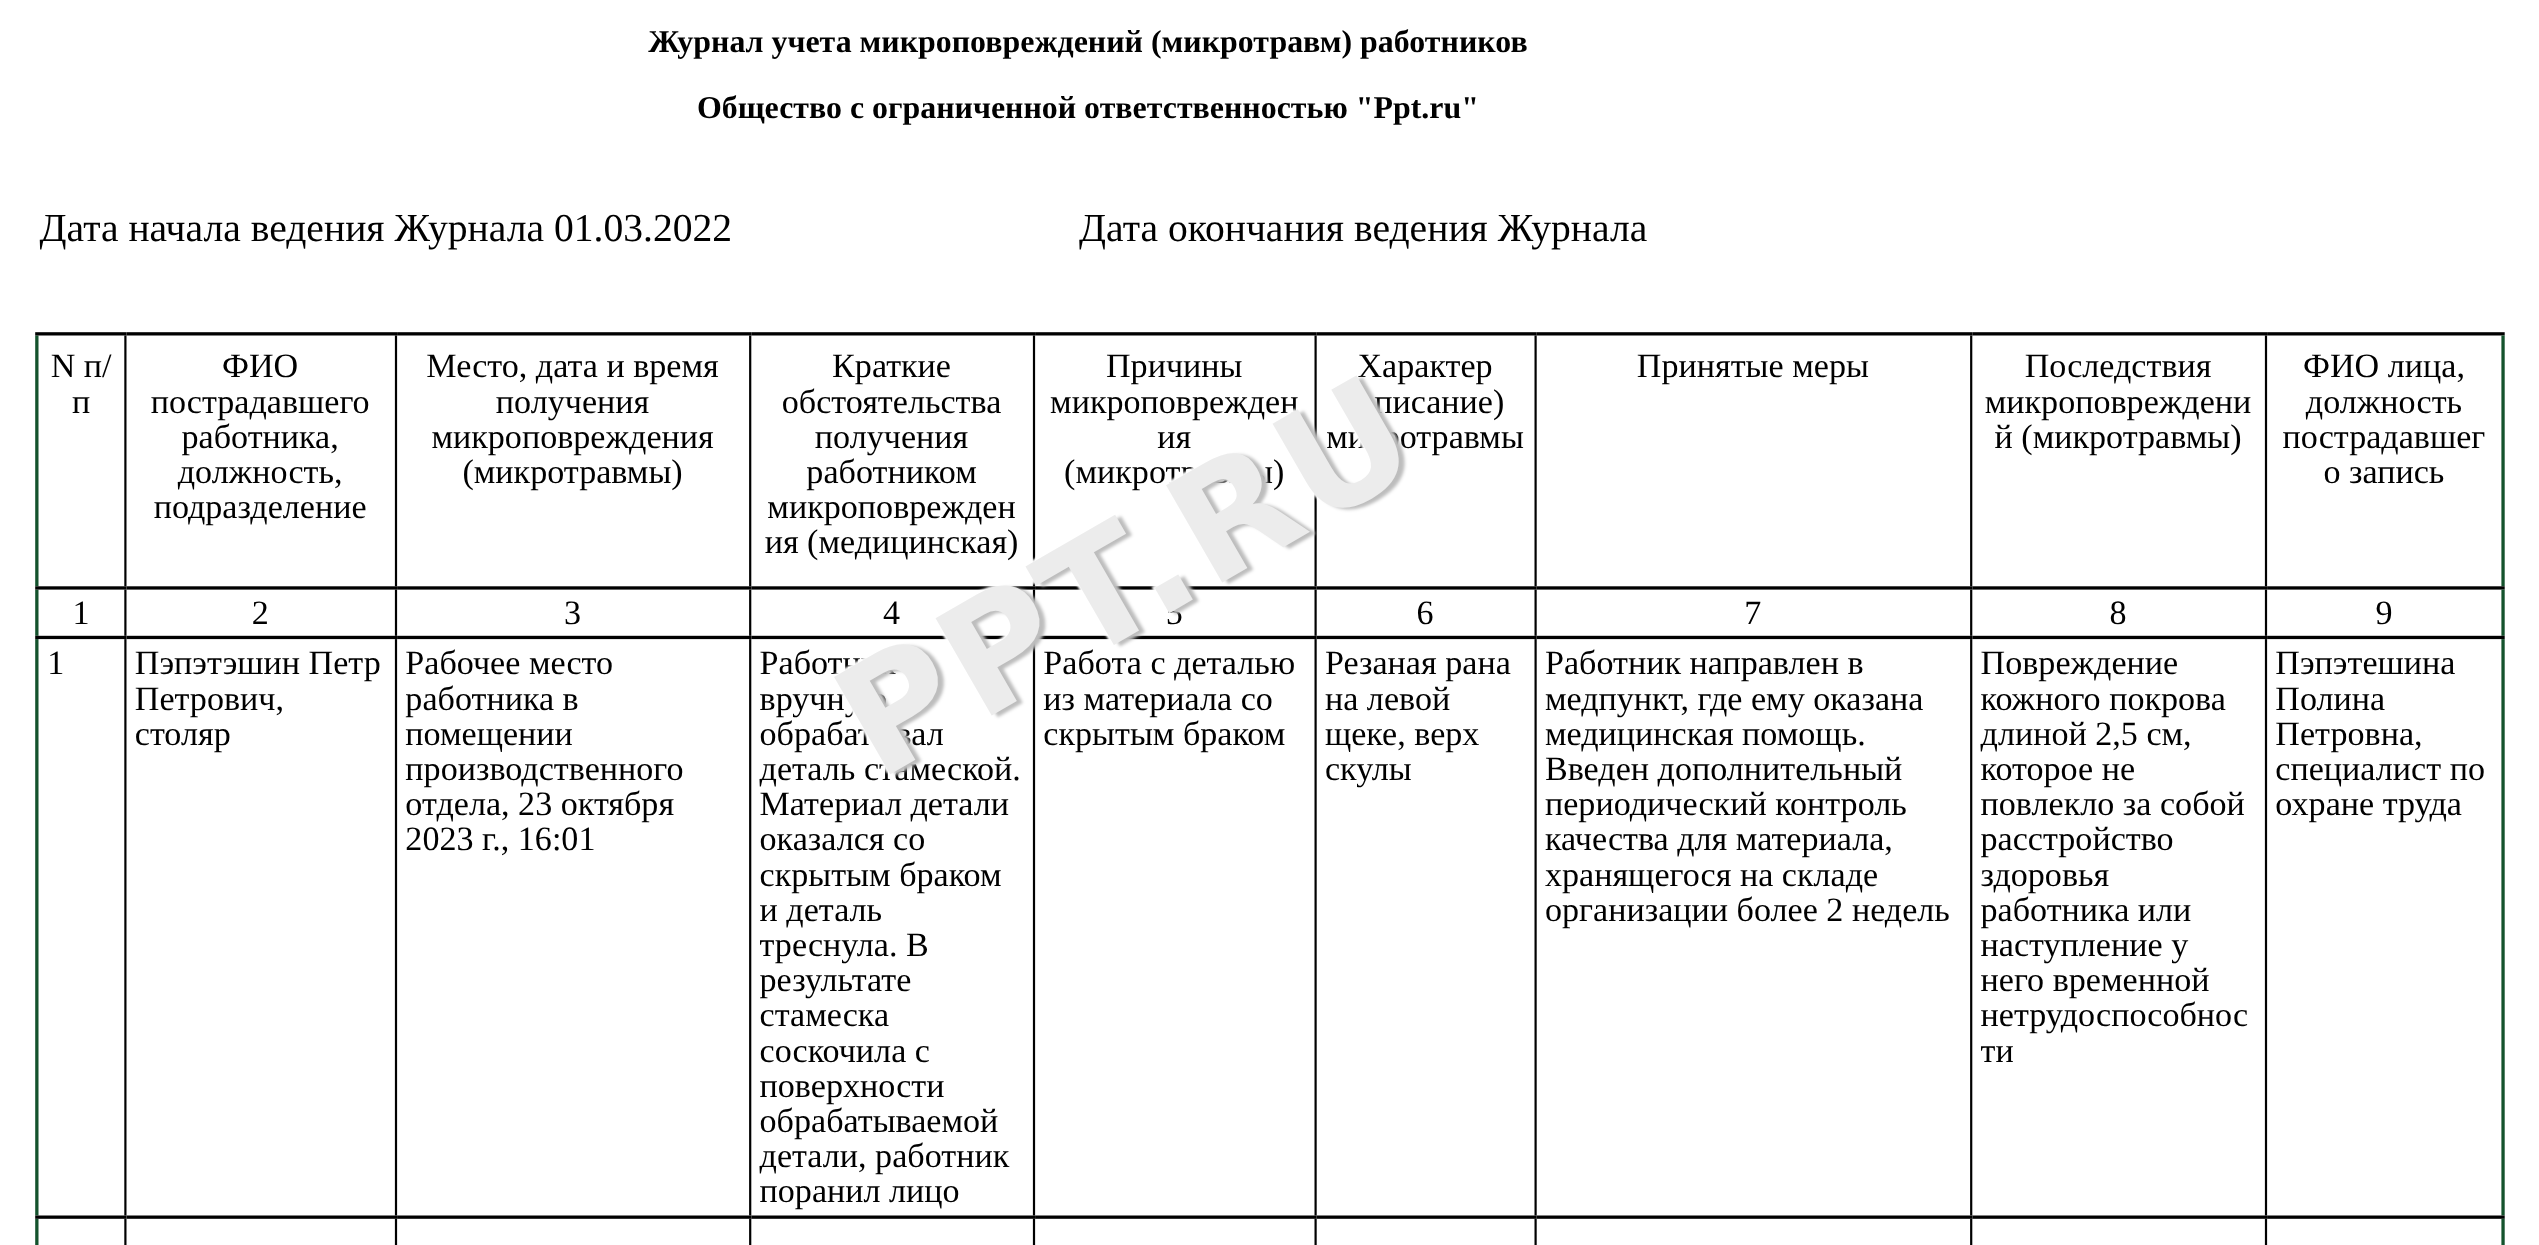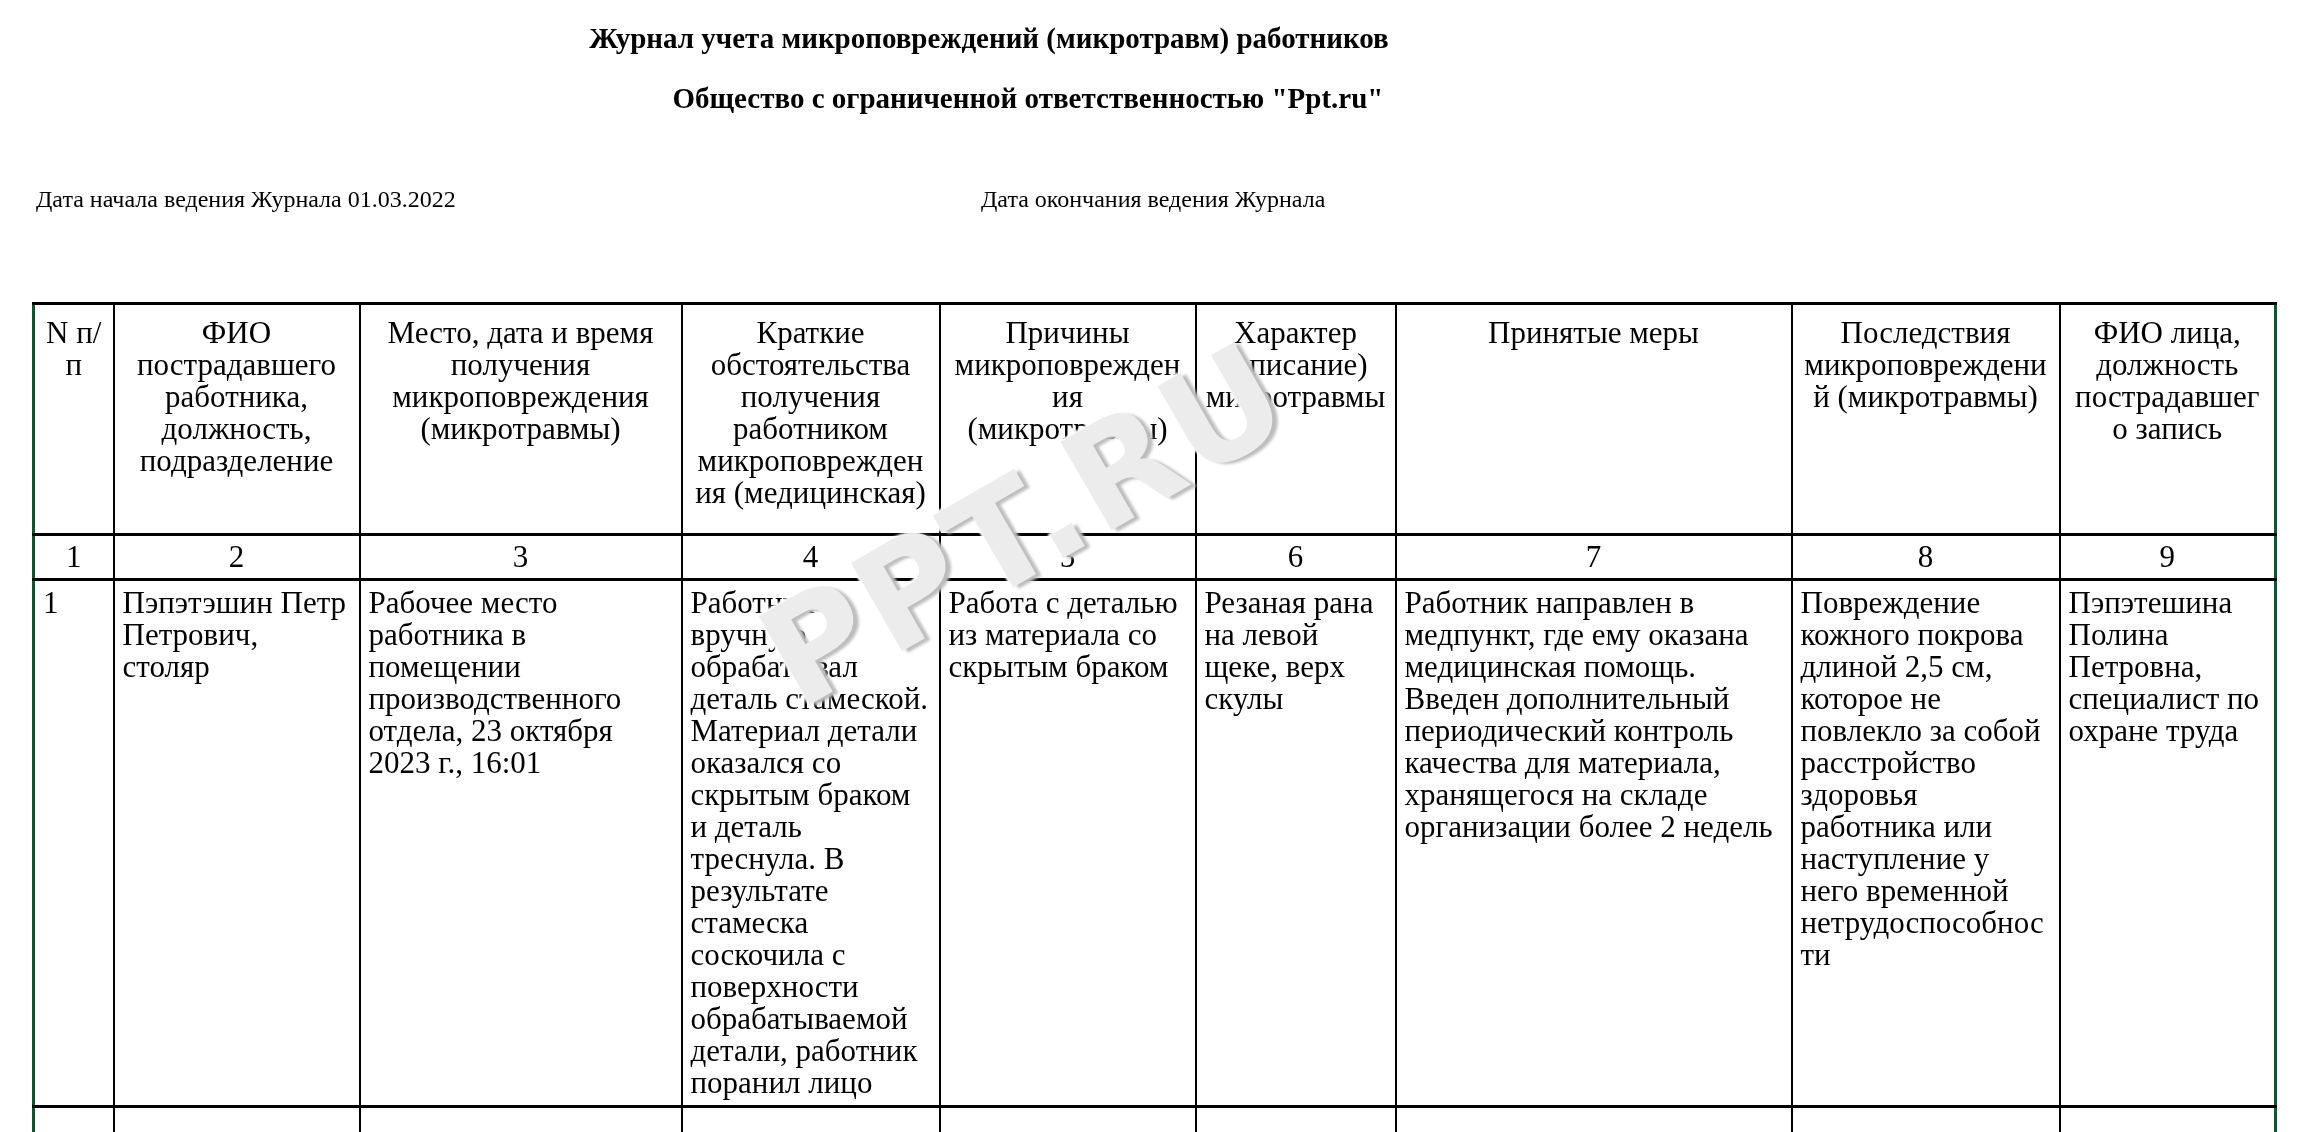--- a/index.html
+++ b/index.html
@@ -15,22 +15,22 @@
   .doc-title, .doc-subtitle {
     position:absolute;
     left:0;
     width:1978px;            
     text-align:center;
     font-weight:bold;
     font-size:29px;
     white-space:nowrap;
   }
   .doc-title    { top:22px; }
-  .doc-subtitle { top:82px;padding-left:39px; }
-  .date-line { position:absolute; top:186px; font-size:24px; white-space:nowrap; }
+  .doc-subtitle { top:82px; }
+  .date-line { position:absolute; top:186px; font-size:36px; white-space:nowrap; }
   .date-start { left:36px; }
   .date-end   { left:944px;margin-left:37px; }
 
   table.journal {
     position:absolute;
     top:302px;
     left:32px;
     width:2242px;
     border-collapse:collapse;
     table-layout:fixed;

